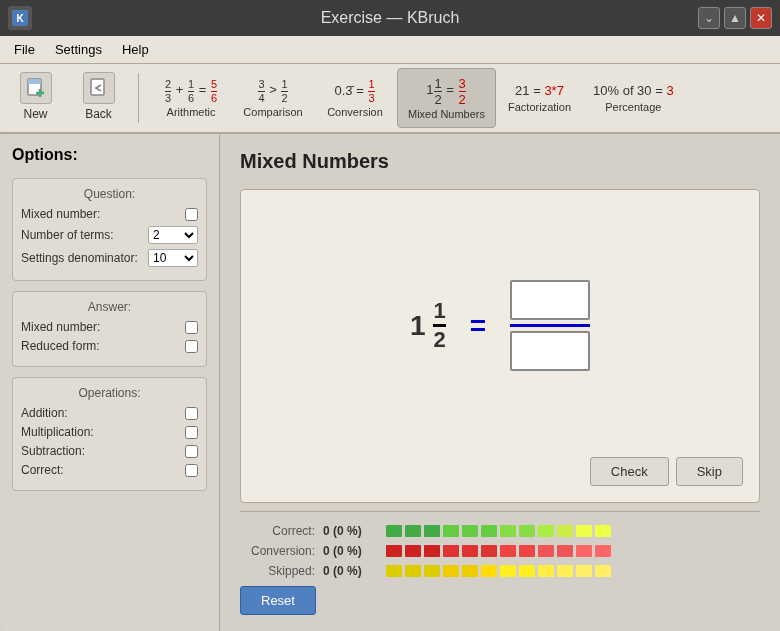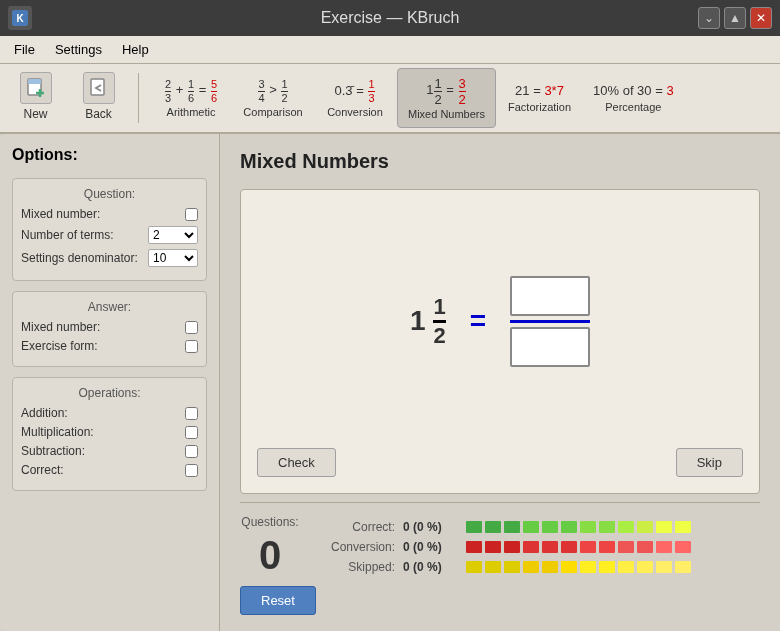--- a/index.html
+++ b/index.html
@@ -281,22 +281,22 @@
     }
     .answer-bar {
       width: 80px;
       height: 3px;
       background: #0000cc;
     }
 
     
     .action-buttons {
       display: flex;
-      justify-content: space-between;
-      gap: 16px;
+      justify-content: flex-end;
+      gap: 7px;
       margin-top: 12px;
     }
     .action-btn {
       padding: 6px 20px;
       font-size: 13px;
       background: #e0dcd4;
       border: 1px solid #a0a0a0;
       border-radius: 3px;
       cursor: pointer;
       color: #333;
@@ -558,21 +558,21 @@
       </div>
     </div>
 
     <div class="option-group">
       <div class="option-group-title">Answer:</div>
       <div class="option-row">
         <label>Mixed number:</label>
         <input type="checkbox" style="">
       </div>
       <div class="option-row">
-        <label>Exercise form:</label>
+        <label>Reduced form:</label>
         <input type="checkbox" style="">
       </div>
     </div>
 
     <div class="option-group">
       <div class="option-group-title">Operations:</div>
       <div class="option-row">
         <label>Addition:</label>
         <input type="checkbox" style="">
       </div>
@@ -615,24 +615,20 @@
         </div>
       </div>
 
       <div class="action-buttons">
         <button class="action-btn">Check</button>
         <button class="action-btn">Skip</button>
       </div>
     </div>
 
     <div class="stats-area">
-      <div class="questions-count">
-        <div class="questions-label">Questions:</div>
-        <div class="questions-number">0</div>
-      </div>
 
       <div class="stats-grid">
 
         <div class="stat-row">
           <div class="stat-label">Correct:</div>
           <div class="stat-value">0 (0 %)</div>
           <div class="stat-bar-bg">
             <div class="stat-bar-seg" style="background:#44aa44;"></div>
             <div class="stat-bar-seg" style="background:#44aa44;"></div>
             <div class="stat-bar-seg" style="background:#44aa44;"></div>

